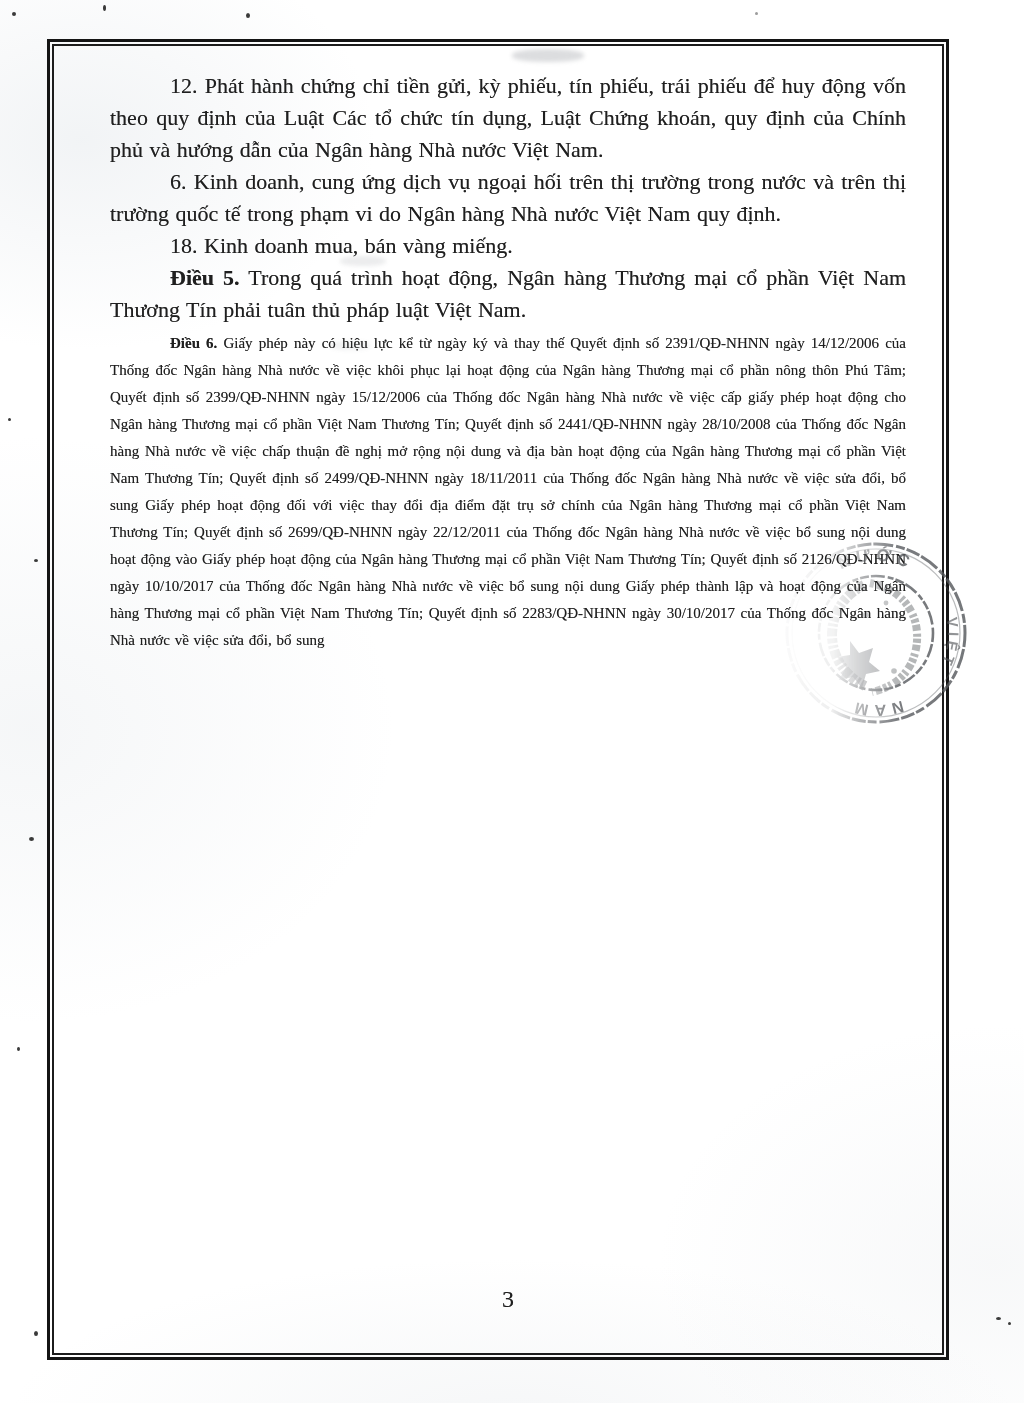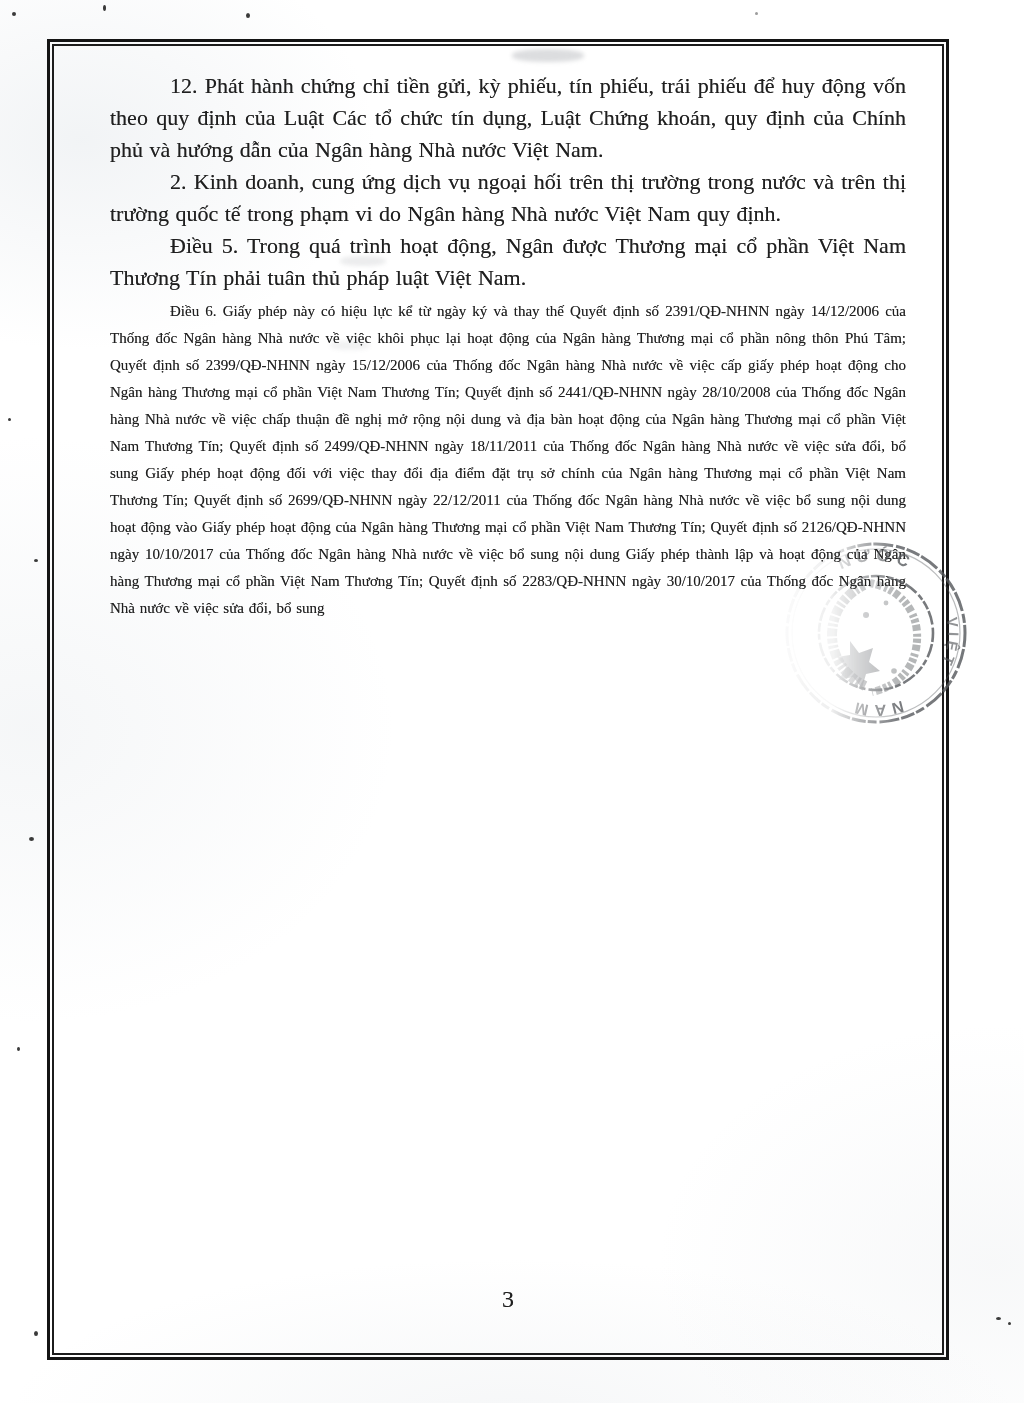--- a/index.html
+++ b/index.html
@@ -11,41 +11,42 @@
     radial-gradient(480px 340px at 97% 90%, rgba(208,213,218,.16), transparent 70%),
     radial-gradient(700px 220px at 50% 101%, rgba(204,210,216,.18), transparent 72%);}
   .frame{position:absolute;left:47px;top:39px;width:902px;height:1321px;z-index:1;
          border:3px solid #141414;box-sizing:border-box;}
   .frame-inner{position:absolute;inset:2px;border:2px solid #1c1c1c;}
   .content{position:absolute;left:110px;top:70px;width:796px;z-index:2;
            text-align:justify;font-size:22px;word-spacing:1px;
            text-shadow:0 0 .6px rgba(25,25,25,.55);}
   .para{margin:0;text-indent:60px;line-height:32px;}
   .para.tight{font-size:15px;line-height:27px;margin-top:4px;}
-  .lead{font-weight:normal;}
+  .lead{font-weight:bold;}
   .pageno{position:absolute;left:110px;top:1286px;width:796px;z-index:2;
           text-align:center;font-size:24px;text-shadow:0 0 .6px rgba(25,25,25,.5);}
   .stamp{position:absolute;left:766px;top:523px;width:220px;height:220px;z-index:3;}
   .speck{position:absolute;background:#3a3a3a;border-radius:50%;z-index:2;}
   .smudge{position:absolute;background:rgba(118,124,130,.26);border-radius:45%;
           filter:blur(2px);z-index:2;}
 </style>
 </head>
 <body>
 
 <div class="page">
 
   <div class="frame">
     <div class="frame-inner"></div>
   </div>
 
   <div class="content">
     <p class="para"><span>12. Phát hành chứng chỉ tiền gửi, kỳ phiếu, tín phiếu, trái phiếu để huy động vốn theo quy định của Luật Các tổ chức tín dụng, Luật Chứng khoán, quy định của Chính phủ và hướng dẫn của Ngân hàng Nhà nước Việt Nam.</span></p>
-    <p class="para"><span>2. Kinh doanh, cung ứng dịch vụ ngoại hối trên thị trường trong nước và trên thị trường quốc tế trong phạm vi do Ngân hàng Nhà nước Việt Nam quy định.</span></p>
-    <p class="para"><b class="lead">Điều 5.</b> <span>Trong quá trình hoạt động, Ngân được Thương mại cổ phần Việt Nam Thương Tín phải tuân thủ pháp luật Việt Nam.</span></p>
+    <p class="para"><span>6. Kinh doanh, cung ứng dịch vụ ngoại hối trên thị trường trong nước và trên thị trường quốc tế trong phạm vi do Ngân hàng Nhà nước Việt Nam quy định.</span></p>
+    <p class="para"><span>18. Kinh doanh mua, bán vàng miếng.</span></p>
+    <p class="para"><b class="lead">Điều 5.</b> <span>Trong quá trình hoạt động, Ngân hàng Thương mại cổ phần Việt Nam Thương Tín phải tuân thủ pháp luật Việt Nam.</span></p>
     <p class="para tight"><b class="lead">Điều 6.</b> <span>Giấy phép này có hiệu lực kể từ ngày ký và thay thế Quyết định số 2391/QĐ-NHNN ngày 14/12/2006 của Thống đốc Ngân hàng Nhà nước về việc khôi phục lại hoạt động của Ngân hàng Thương mại cổ phần nông thôn Phú Tâm; Quyết định số 2399/QĐ-NHNN ngày 15/12/2006 của Thống đốc Ngân hàng Nhà nước về việc cấp giấy phép hoạt động cho Ngân hàng Thương mại cổ phần Việt Nam Thương Tín; Quyết định số 2441/QĐ-NHNN ngày 28/10/2008 của Thống đốc Ngân hàng Nhà nước về việc chấp thuận đề nghị mở rộng nội dung và địa bàn hoạt động của Ngân hàng Thương mại cổ phần Việt Nam Thương Tín; Quyết định số 2499/QĐ-NHNN ngày 18/11/2011 của Thống đốc Ngân hàng Nhà nước về việc sửa đổi, bổ sung Giấy phép hoạt động đối với việc thay đổi địa điểm đặt trụ sở chính của Ngân hàng Thương mại cổ phần Việt Nam Thương Tín; Quyết định số 2699/QĐ-NHNN ngày 22/12/2011 của Thống đốc Ngân hàng Nhà nước về việc bổ sung nội dung hoạt động vào Giấy phép hoạt động của Ngân hàng Thương mại cổ phần Việt Nam Thương Tín; Quyết định số 2126/QĐ-NHNN ngày 10/10/2017 của Thống đốc Ngân hàng Nhà nước về việc bổ sung nội dung Giấy phép thành lập và hoạt động của Ngân hàng Thương mại cổ phần Việt Nam Thương Tín; Quyết định số 2283/QĐ-NHNN ngày 30/10/2017 của Thống đốc Ngân hàng Nhà nước về việc sửa đổi, bổ sung</span></p>
   </div>
 
   <div class="pageno">3</div>
 
   <svg class="stamp" viewBox="0 0 220 220" aria-hidden="true">
     <defs>
       <linearGradient id="fg" x1="0" y1="0" x2="1" y2="0">
         <stop offset="0" stop-color="#fff" stop-opacity="0"></stop>
         <stop offset="0.30" stop-color="#fff" stop-opacity="0.12"></stop>

